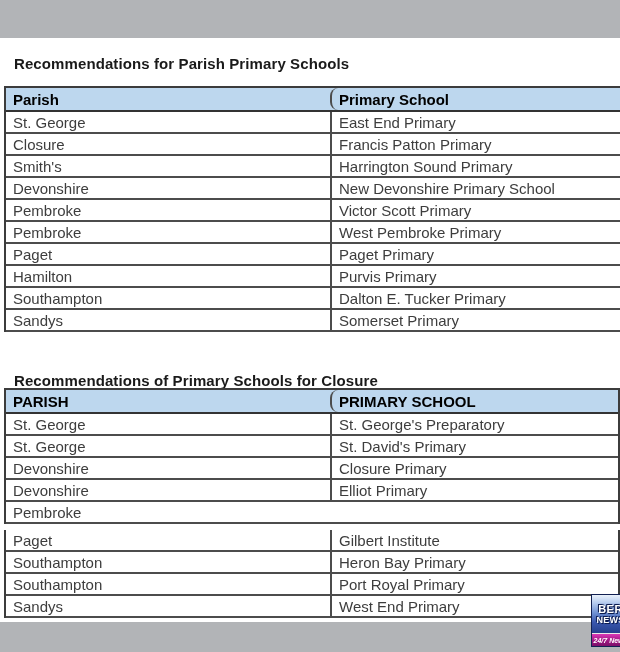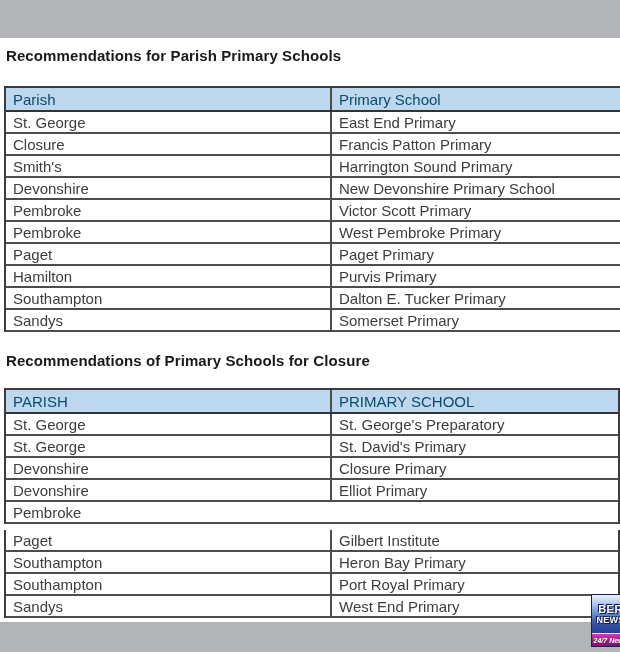--- a/index.html
+++ b/index.html
@@ -16,29 +16,29 @@
     left: 0;
     width: 620px;
     background: #b2b4b7;
   }
   #top-bar { top: 0; height: 38px; }
   #bottom-bar { top: 622px; height: 30px; }
 
   .doc-title {
     position: absolute;
     left: 2px;
-    margin: 4px;
+    margin: 12px;
     font-size: 15px;
     font-weight: 700;
     color: #1a1a1a;
     letter-spacing: 0.1px;
     white-space: nowrap;
   }
   #title-1 { top: 43px; }
-  #title-2 { top: 348px; text-align: right; }
+  #title-2 { top: 360px; text-align: right; }
 
   .tbl {
     position: absolute;
     left: 4px;
     border-top: 2px solid #3c3c3c;
     border-left: 2px solid #3c3c3c;
   }
   #table-1 { top: 86px; width: 620px; }           
   #table-2a { top: 388px; width: 612px; border-right: 2px solid #3c3c3c; }
   #table-2b { top: 530px; width: 612px; border-top: none; border-right: 2px solid #3c3c3c; }
@@ -60,21 +60,21 @@
     align-items: center;
     box-sizing: border-box;
     padding-left: 7px;
     font-size: 15px;
     color: #3d3d3d;
     overflow: hidden;
     white-space: nowrap;
   }
   .c1 { width: 324px; }
   .c2 { flex: 1; border-left: 2px solid #4c4c4c; }
-  .hdr .cell { font-weight: 400; color: #0c4a6e; }
+  .hdr .cell { font-weight: 700; color: #000000; border-radius: 8px; }
 
   
   #watermark {
     position: absolute;
     left: 543px;
     top: 594px;
     width: 76px;
     height: 53px;
     display: flex;
     z-index: 10;

